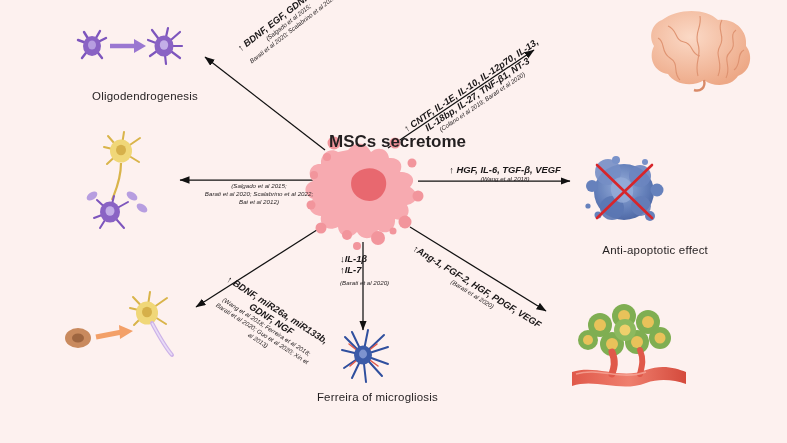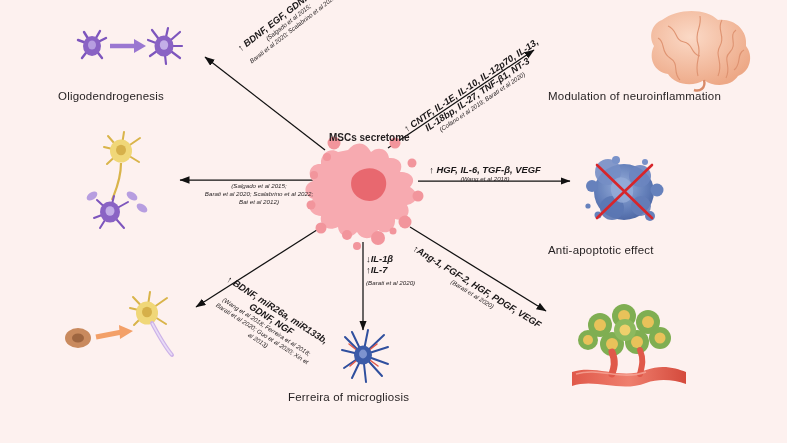--- a/index.html
+++ b/index.html
@@ -13,25 +13,25 @@
   }
   #canvas { position: absolute; inset: 0; width: 787px; height: 443px; }
   svg.layer { position: absolute; left: 0; top: 0; width: 787px; height: 443px; pointer-events: none; }
 
   .outcome-label {
     position: absolute;
     font-size: 11.5px;
     color: #231f20;
     letter-spacing: .2px;
     white-space: nowrap;
-    text-align: left;
+    text-align: right;
   }
   .center-title {
     position: absolute;
-    font-size: 10px;
+    font-size: 17px;
     font-weight: 700;
     color: #231f20;
     white-space: nowrap;
   }
   .arrow-label {
     position: absolute;
     white-space: nowrap;
     color: #1a1718;
     transform-origin: 0 0;
   }
@@ -291,21 +291,20 @@
       <ellipse cx="363" cy="354" rx="4" ry="4.4" fill="#7d93cf"></ellipse>
     </g>
   </svg>
 
   <div class="center-title" style="left:329px; top:132px;">MSCs secretome</div>
 
   <div class="outcome-label" style="left:58px; top:90px; width:140px;">Oligodendrogenesis</div>
 
 
 
-  <div class="outcome-label" style="left:548px; top:90px; width:220px;">Modulation of  neuroinflammation</div>
 
   <div class="outcome-label" style="left:548px; top:244px; width:160px;">Anti-apoptotic effect</div>
 
 
   <div class="outcome-label" style="left:288px; top:391px; width:150px;">Ferreira of  microgliosis</div>
 
   <div class="arrow-label ctr" style="left:213px; top:62px; transform:rotate(-37.8deg); width:168px;">
     <span class="factors">↑ BDNF,  EGF, GDNF, NGF</span>
     <span class="cite">(Salgado et al 2015;</span>
     <span class="cite">Barati et al 2020; Scalabrino et al 2022)</span>
@@ -324,29 +323,29 @@
     <span class="cite">Barati et al 2020; Guo et al 2020; Xin et</span>
     <span class="cite">al 2013)</span>
   </div>
 
   <div class="arrow-label ctr" style="left:394px; top:130px; transform:rotate(-33.9deg); width:178px;">
     <span class="factors">↑ CNTF, IL-1E, IL-10, IL-12p70, IL-13,</span>
     <span class="factors">IL-18bp, IL-27, TNF-β1, NT-3</span>
     <span class="cite">(Cofano et al 2019; Barati et al 2020)</span>
   </div>
 
-  <div class="arrow-label ctr" style="left:415px; top:164px; width:140px;">
+  <div class="arrow-label ctr" style="left:435px; top:164px; width:140px;">
     <span class="factors">↑ HGF, IL-6, TGF-β, VEGF</span>
     <span class="cite">(Wang et al 2018)</span>
   </div>
 
   <div class="arrow-label ctr" style="left:413px; top:240px; transform:rotate(31.7deg); width:158px;">
     <span class="factors">↑Ang-1, FGF-2, HGF, PDGF, VEGF</span>
     <span class="cite">(Barati et al 2020)</span>
   </div>
 
-  <div class="arrow-label vert" style="left:340px; top:253px; width:80px;margin-left:26px;">
+  <div class="arrow-label vert" style="left:340px; top:253px; width:80px;">
     <span class="factors">↓IL-1β</span>
     <span class="factors">↑IL-7</span>
     <span class="cite" style="margin-top:4px;">(Barati et al 2020)</span>
   </div>
 
 </div>
 
 </body></html>

